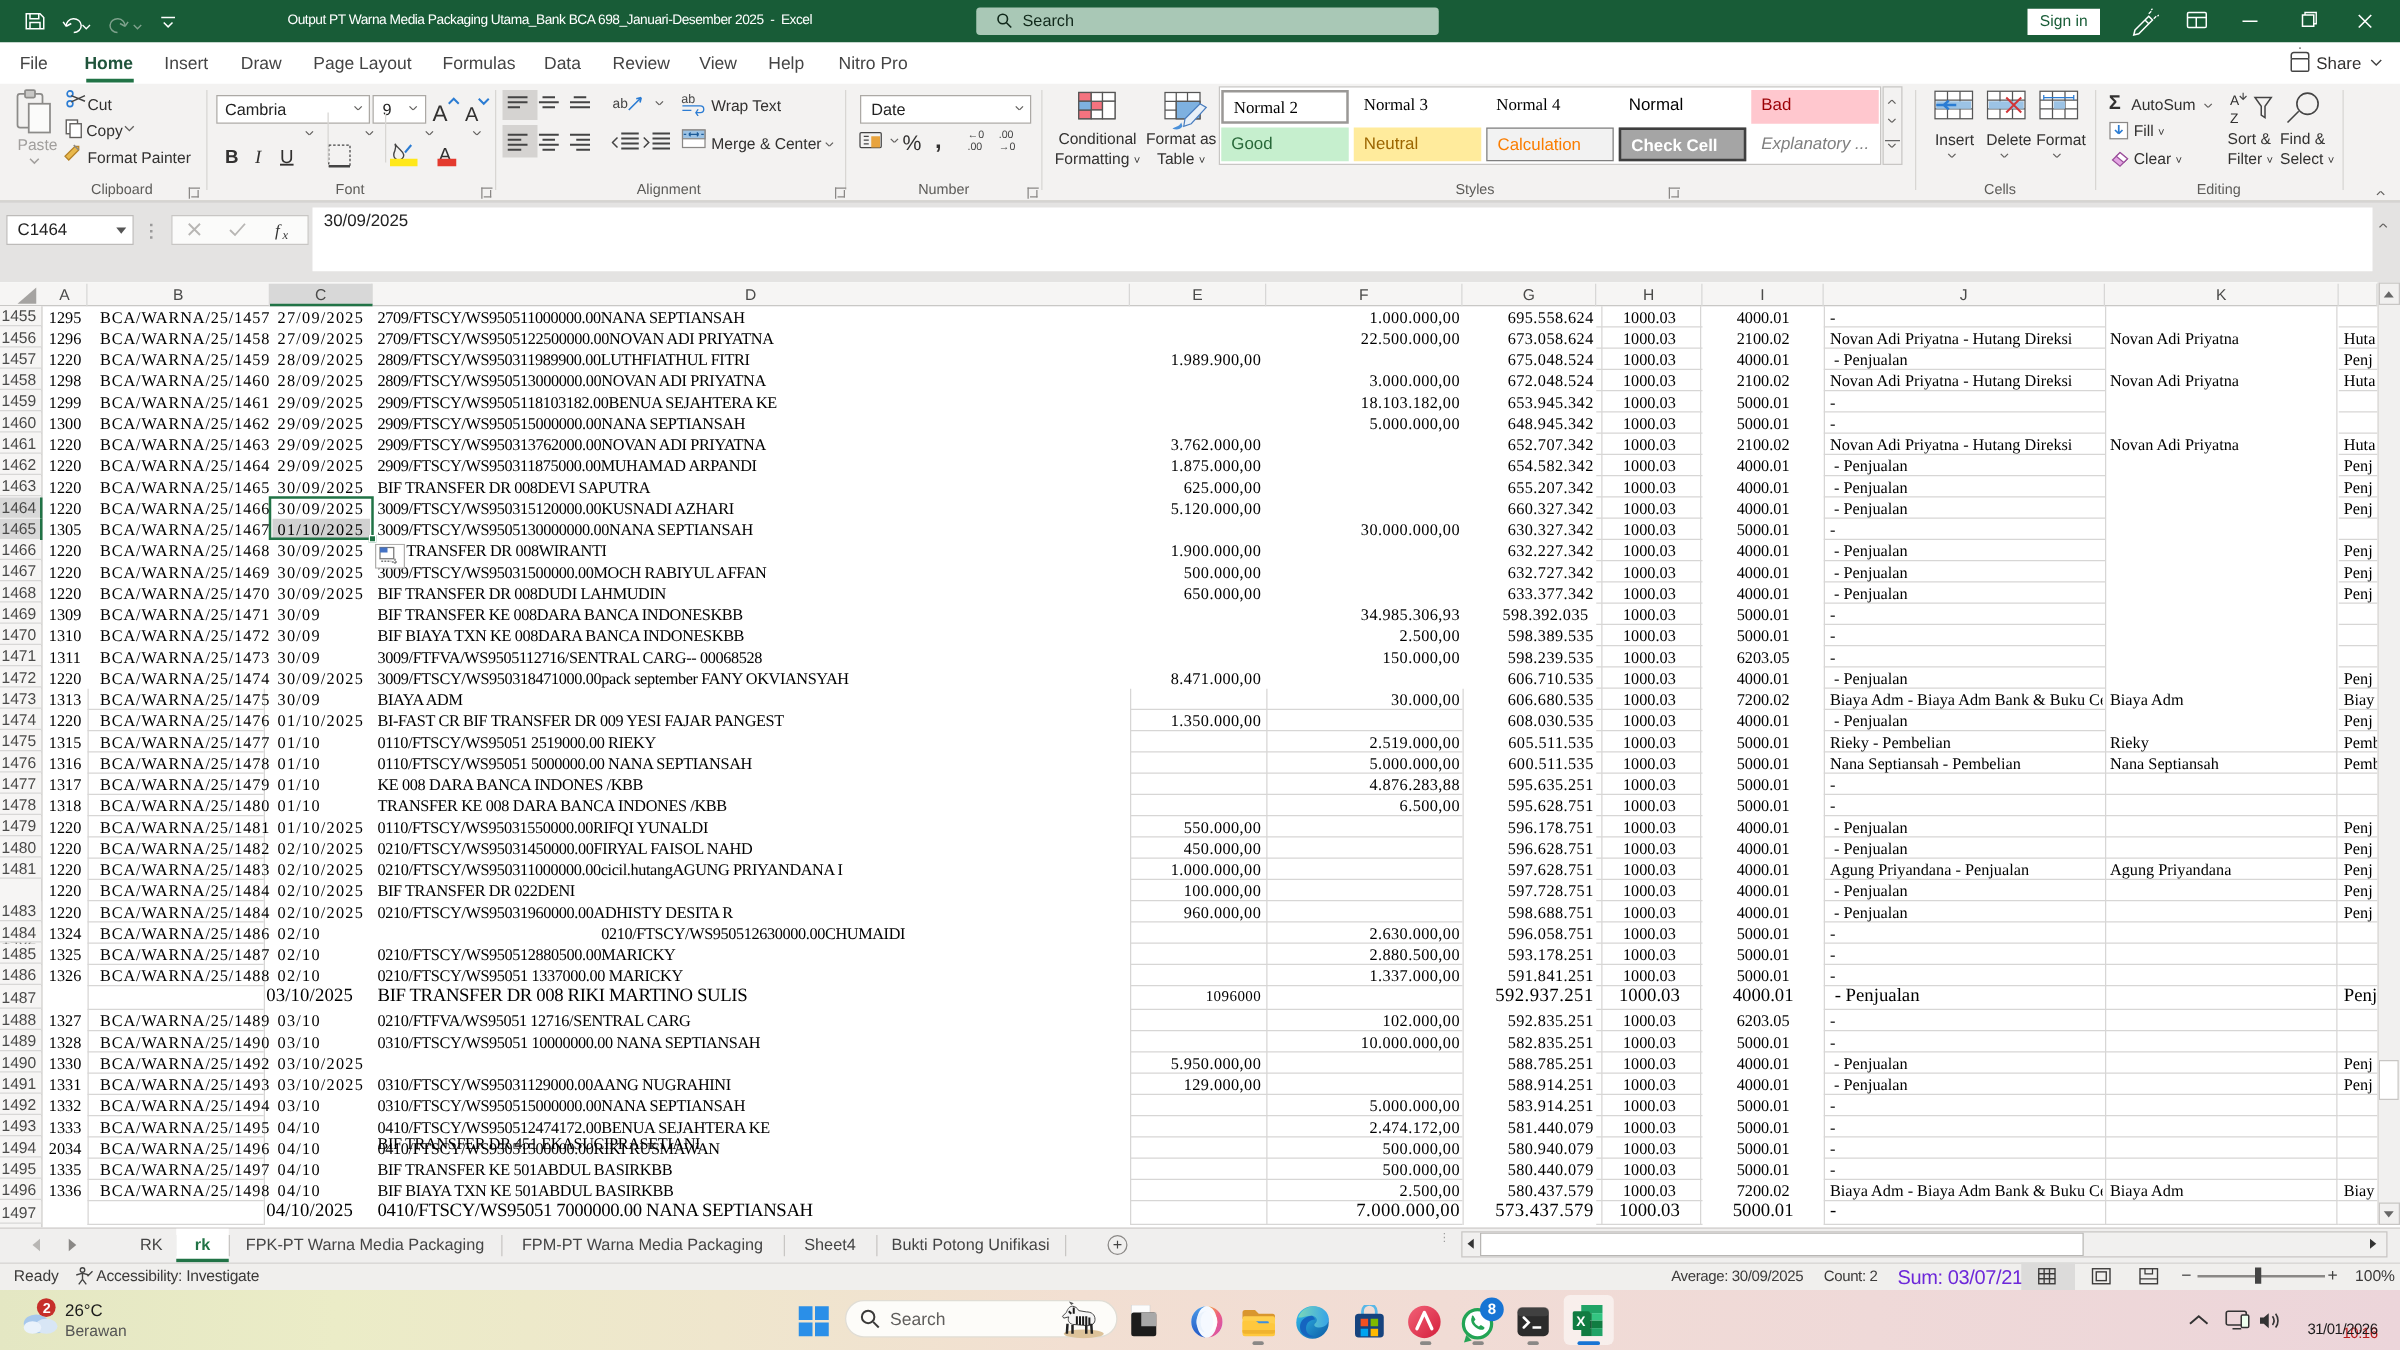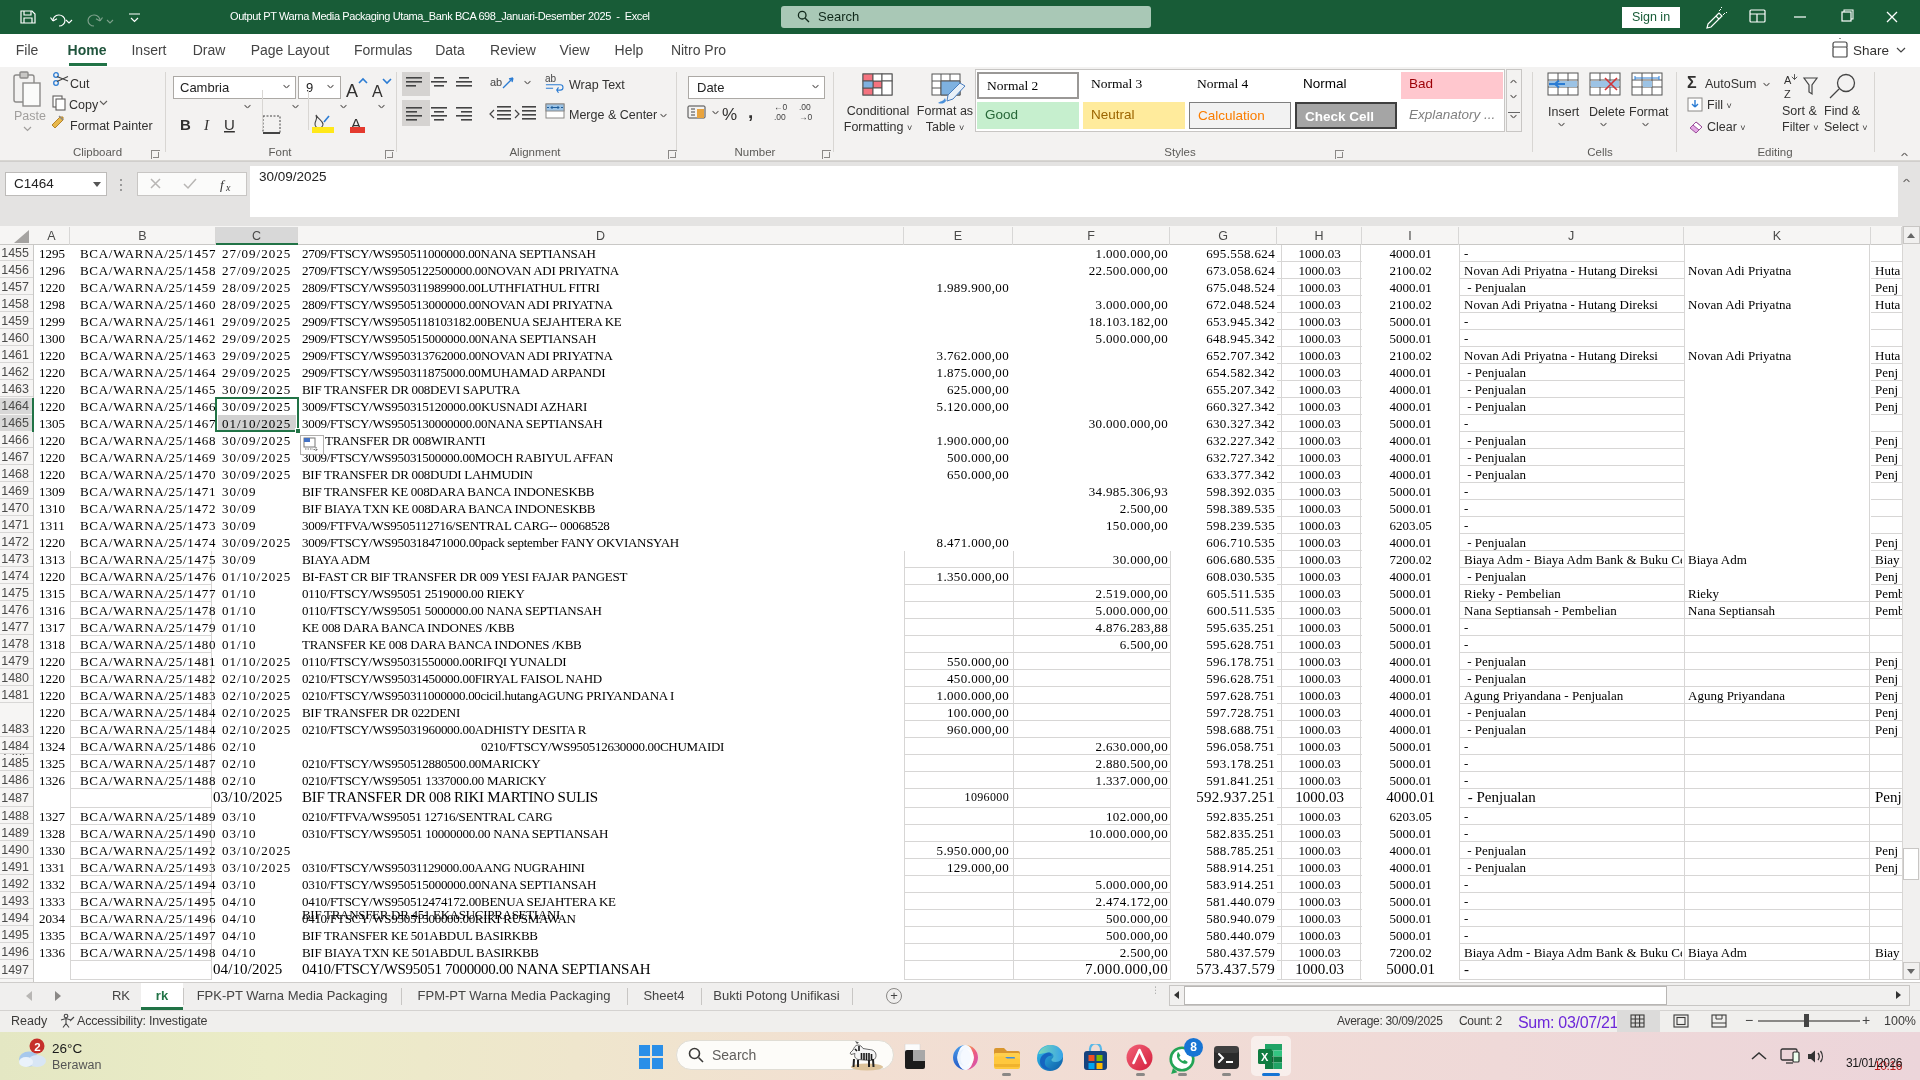--- a/index.html
+++ b/index.html
@@ -771,21 +771,21 @@
 <div class="cell" style="left:1277px;top:466px;width:85px;text-align:center;">1000.03</div>
 <div class="cell" style="left:1362px;top:466px;width:97px;text-align:center;">4000.01</div>
 <div class="cell" style="left:1464px;top:466px;width:218px;"> - Penjualan</div>
 <div class="cell" style="left:1875px;top:466px;width:27px;">Penj</div>
 <div class="rhead" style="top:483px;height:16px;line-height:16px;">1469</div>
 <div class="cell" style="left:34px;top:483px;width:36px;text-align:center;">1309</div>
 <div class="cell" style="left:80px;top:483px;letter-spacing:0.7px;">BCA/WARNA/25/1471</div>
 <div class="cell" style="left:222px;top:483px;letter-spacing:1px;">30/09</div>
 <div class="cell" style="left:302px;top:483px;width:601px;letter-spacing:-0.3px;">BIF TRANSFER KE 008DARA BANCA INDONESKBB</div>
 <div class="cell" style="left:1013px;top:483px;width:155px;text-align:right;letter-spacing:0.35px;">34.985.306,93</div>
-<div class="cell" style="left:1170px;top:483px;width:105px;text-align:right;letter-spacing:0.35px;">598.392.035</div>
+<div class="cell" style="left:1202px;top:483px;width:105px;text-align:left;letter-spacing:0.35px;">598.392.035</div>
 <div class="cell" style="left:1277px;top:483px;width:85px;text-align:center;">1000.03</div>
 <div class="cell" style="left:1362px;top:483px;width:97px;text-align:center;">5000.01</div>
 <div class="cell" style="left:1464px;top:483px;width:218px;">-</div>
 <div class="rhead" style="top:500px;height:16px;line-height:16px;">1470</div>
 <div class="cell" style="left:34px;top:500px;width:36px;text-align:center;">1310</div>
 <div class="cell" style="left:80px;top:500px;letter-spacing:0.7px;">BCA/WARNA/25/1472</div>
 <div class="cell" style="left:222px;top:500px;letter-spacing:1px;">30/09</div>
 <div class="cell" style="left:302px;top:500px;width:601px;letter-spacing:-0.3px;">BIF BIAYA TXN KE 008DARA BANCA INDONESKBB</div>
 <div class="cell" style="left:1013px;top:500px;width:155px;text-align:right;letter-spacing:0.35px;">2.500,00</div>
 <div class="cell" style="left:1170px;top:500px;width:105px;text-align:right;letter-spacing:0.35px;">598.389.535</div>

